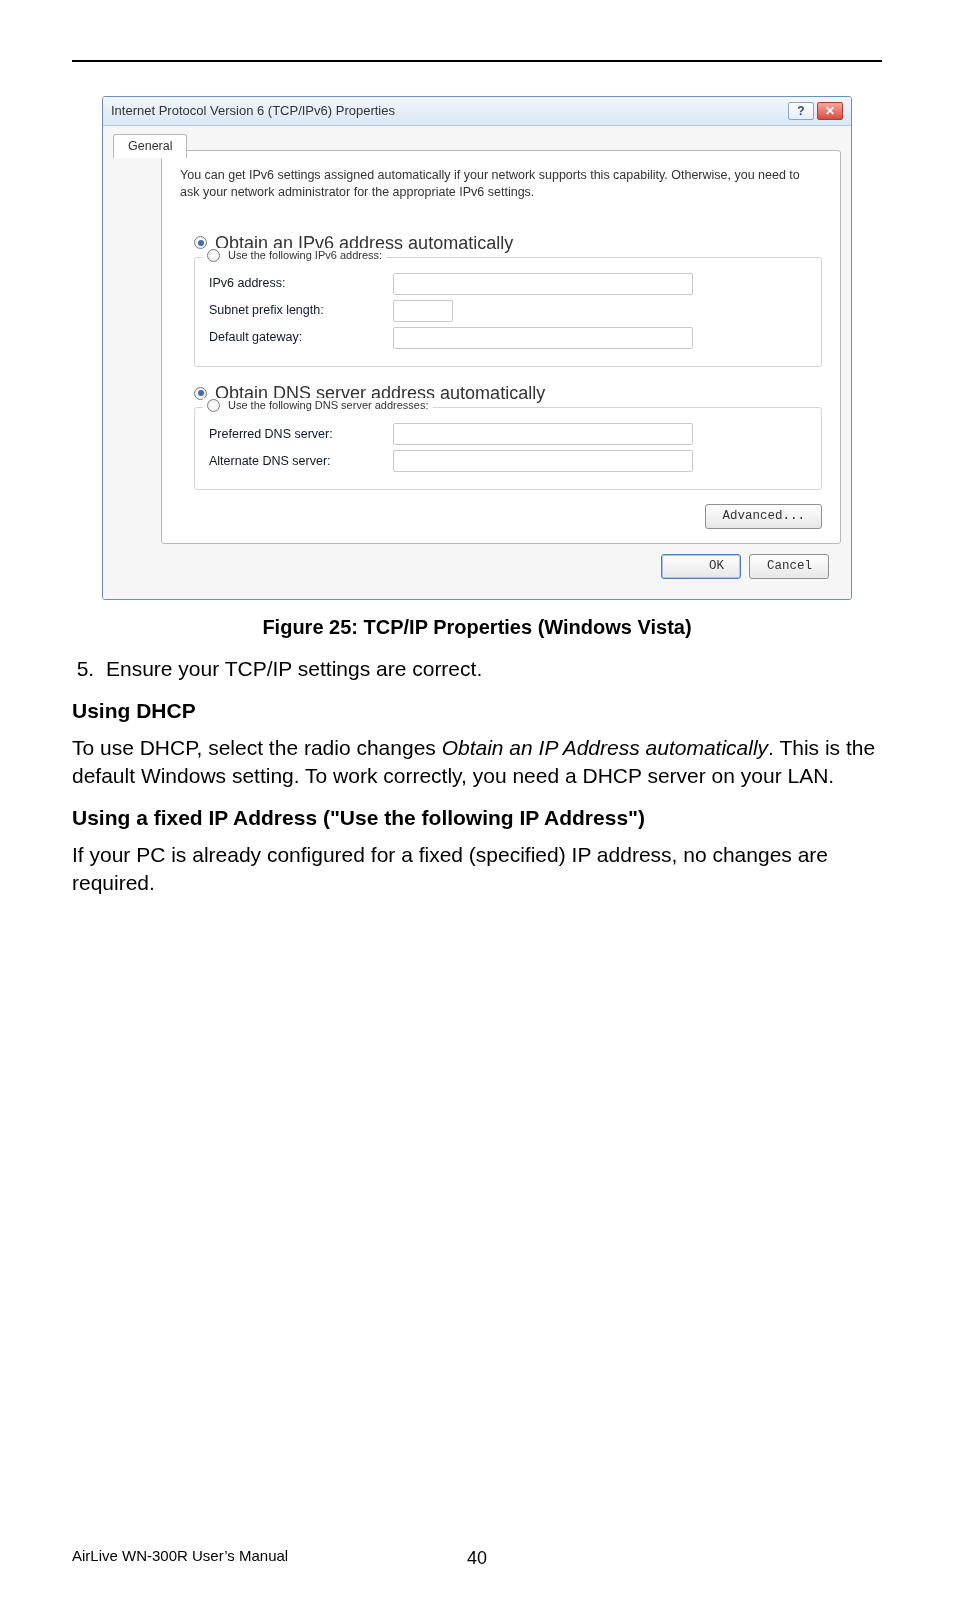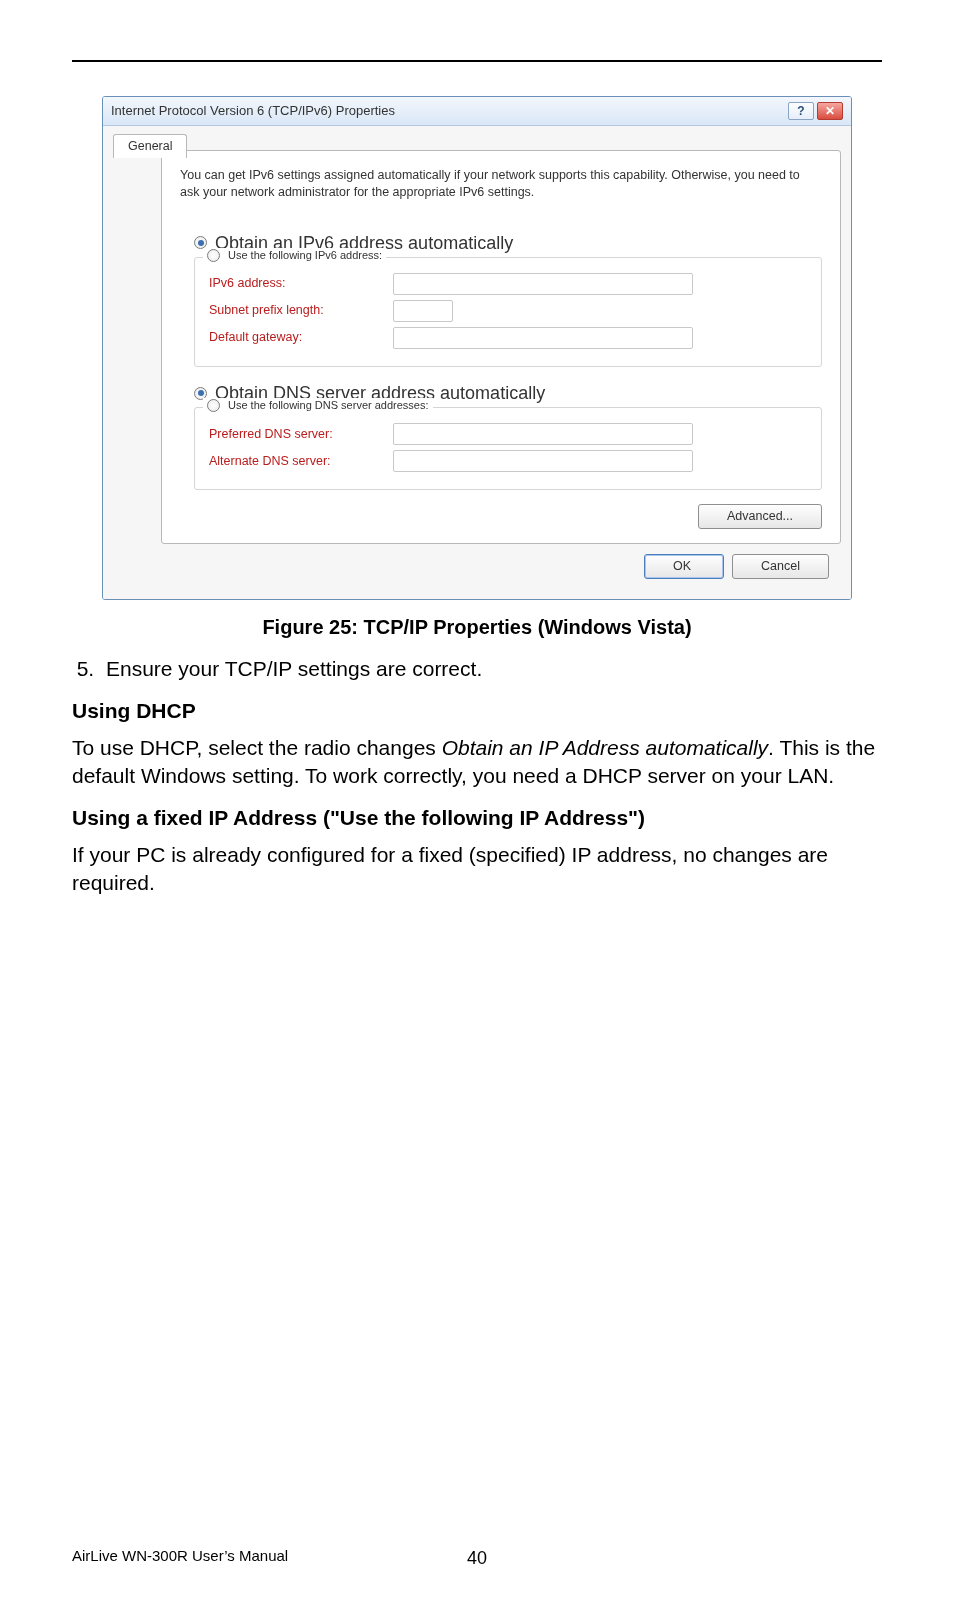--- a/index.html
+++ b/index.html
@@ -120,39 +120,40 @@
     padding: 0 4px;
     display: flex; align-items: center; gap: 8px;
     font-size: 11px;
   }
   .field-row {
     display: flex; align-items: center; gap: 14px;
     margin: 5px 0;
   }
   .field-label {
     width: 170px;
-    color: #b91c1c;
+    color: #0f172a;
     font-size: 12.5px;
   }
   .field-input {
     border: 1px solid #c9c9c9;
     height: 22px;
     background: #fff;
     border-radius: 2px;
   }
   .w-long  { width: 300px; }
   .w-short { width: 60px; }
   .btn {
     border: 1px solid #8f8f8f;
     background: linear-gradient(#fefefe,#e7e7e7);
     border-radius: 3px;
     font-size: 12.5px;
-    padding: 3px 28px;
+    padding: 3px 16px;
     min-width: 80px;
-    text-align: left;
+    text-align: right;
+    font-family: Liberation Mono, monospace;
   }
   .btn.default { border-color:#4a7ebc; box-shadow: 0 0 0 1px #a9c6ea inset; }
   .row-right { display:flex; justify-content:flex-end; gap:8px; margin-top:12px; }
   .dlg-foot {
     padding: 10px 12px;
     display:flex; justify-content:flex-end; gap:8px;
     background:#f6f6f6;
   }
 
   

